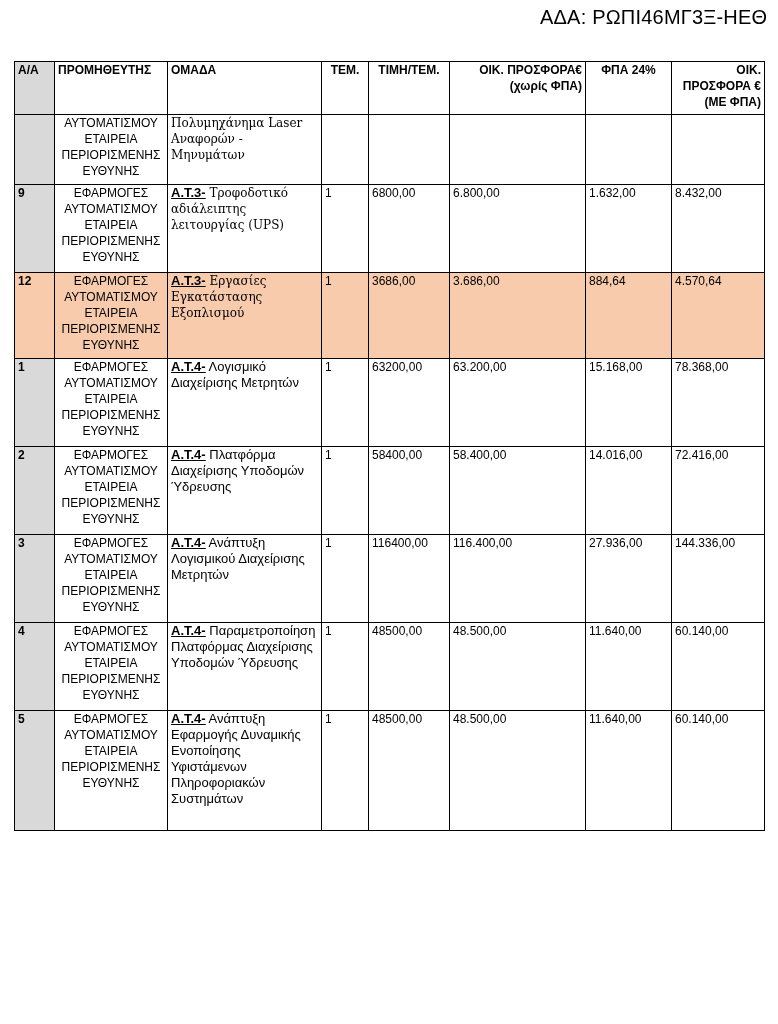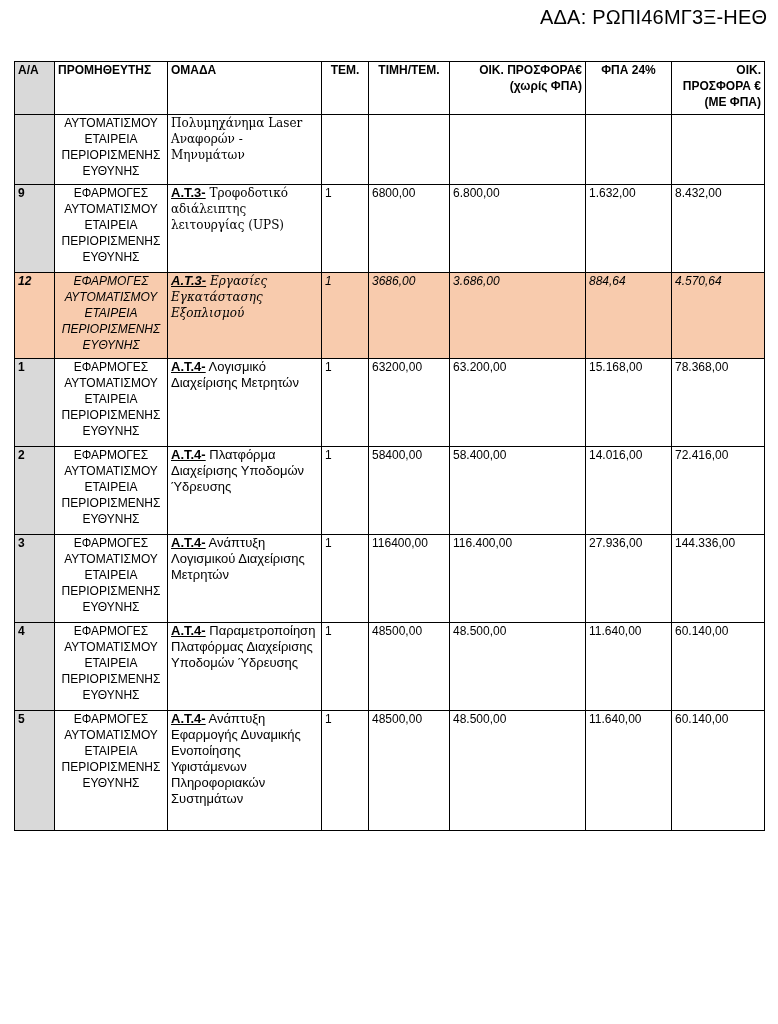--- a/index.html
+++ b/index.html
@@ -12,21 +12,21 @@
   th.right { text-align:right; }
   col.c1 { width:40px; } col.c2 { width:113px; } col.c3 { width:154px; } col.c4 { width:47px; } col.c5 { width:81px; } col.c6 { width:136px; } col.c7 { width:86px; } col.c8 { width:93px; }
   td.aa { background:#d9d9d9; font-weight:bold; text-align:left; padding-left:11px; }
   td.sup { text-align:center; font-size:12px; line-height:17px; }
   td.grp { font-family:"DejaVu Serif", serif; font-size:13.2px; line-height:17px; padding-top:2px;margin-left:28px; }
   td.grp.sans { font-family:"Liberation Sans", sans-serif; font-size:13px; }
   td.grp .code { font-family:"Liberation Sans", sans-serif; font-weight:bold; text-decoration:underline; font-size:13px; }
   td.qty { font-size:13px; vertical-align:middle; padding-left:6px; }
   td.price { font-size:12px;margin-left:17px; }
   td.num { vertical-align:bottom; font-size:13px; padding-bottom:1px; padding-right:4px; }
-  tr.hl td { background:#f8cbad;font-style:italic; }
+  tr.hl td { background:#f8cbad; }
   tr.hl td.aa { background:#f8cbad; }
 </style>
 </head>
 <body>
 
 <div class="ada">ΑΔΑ: ΡΩΠΙ46ΜΓ3Ξ-ΗΕΘ</div>
 
 <table class="proc">
   <colgroup>
     <col class="c1">

